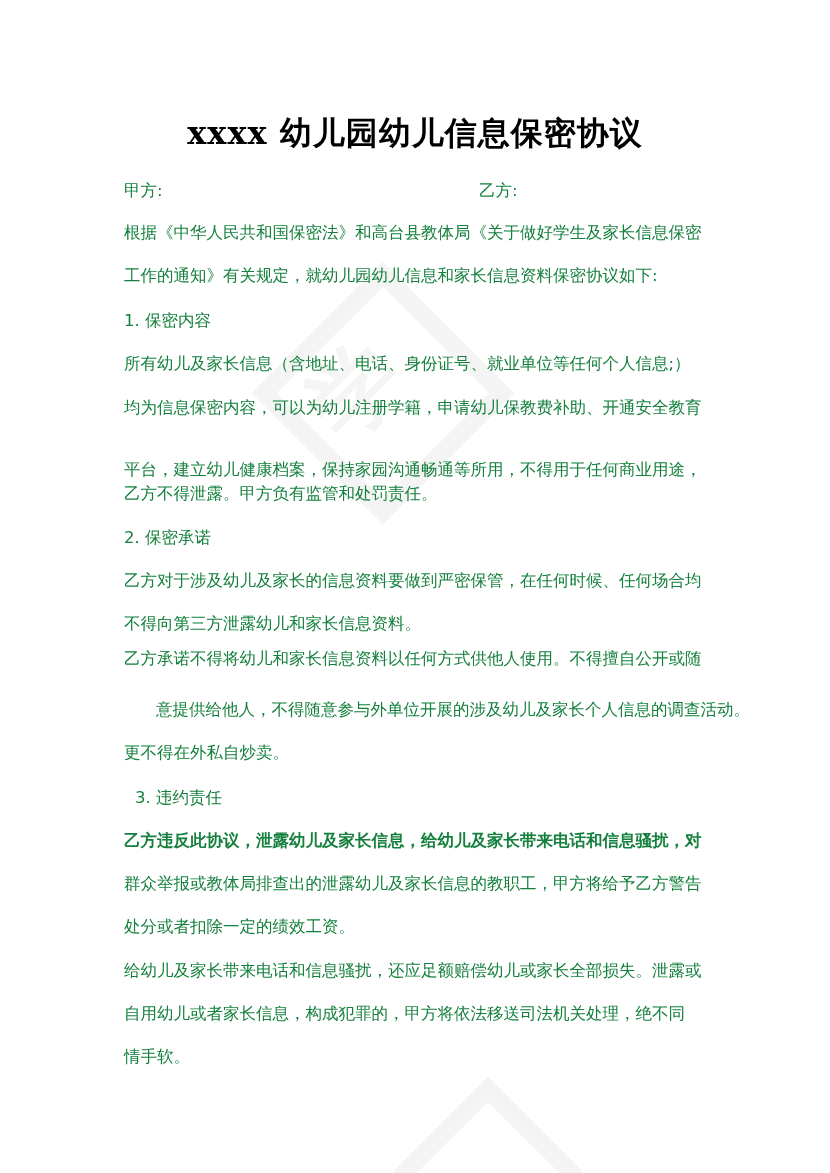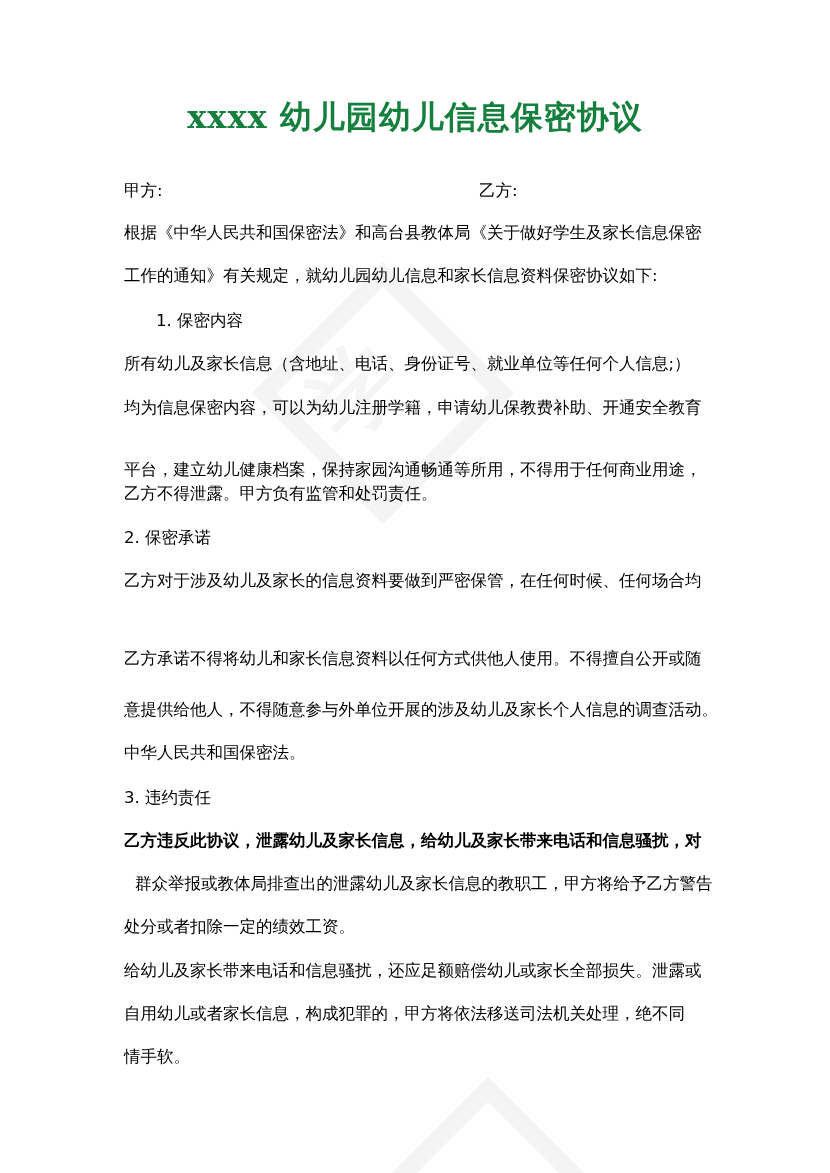--- a/index.html
+++ b/index.html
@@ -42,35 +42,35 @@
       font-family: "DejaVu Sans", sans-serif;
       font-weight: bold;
       font-size: 90px;
       color: rgba(0,0,0,0.04);
       transform: rotate(-45deg);
       white-space: nowrap;
     }
     .title {
       position: absolute;
       left: 0; right: 0;
-      top: 96px;
+      top: 112px;
       text-align: center;
       font-family: "DejaVu Serif", "Liberation Serif", serif;
       font-size: 32px;
       font-weight: bold;
       letter-spacing: 1px;
-      color: #15803d;
+      color: #000000;
     }
     .line {
       position: absolute;
       left: 124px;
       font-size: 16.5px;
       line-height: 22px;
       white-space: nowrap;
-      color: #000000;
+      color: #15803d;
     }
     .party-b {
       left: 479px;
     }
   </style>
 </head>
 <body>
 
 <div class="page">
 
@@ -79,33 +79,34 @@
   <div class="watermark wm2"></div>
 
   <div class="title">xxxx 幼儿园幼儿信息保密协议</div>
 
   <div class="line" style="top:180px;">甲方:</div>
   <div class="line party-b" style="top:180px;">乙方:</div>
 
   <div class="line" style="top:265px;">工作的通知》有关规定，就幼儿园幼儿信息和家长信息资料保密协议如下:</div>
   <div class="line" style="top:222px;">根据《中华人民共和国保密法》和高台县教体局《关于做好学生及家长信息保密</div>
 
-  <div class="line" style="top:310px;margin-left:32px;">1. 保密内容</div>
+  <div class="line" style="top:310px;">1. 保密内容</div>
   <div class="line" style="top:397px;">均为信息保密内容，可以为幼儿注册学籍，申请幼儿保教费补助、开通安全教育</div>
   <div class="line" style="top:353px;">所有幼儿及家长信息（含地址、电话、身份证号、就业单位等任何个人信息;）</div>
   <div class="line" style="top:459px;">平台，建立幼儿健康档案，保持家园沟通畅通等所用，不得用于任何商业用途，</div>
   <div class="line" style="top:483px;">乙方不得泄露。甲方负有监管和处罚责任。</div>
 
   <div class="line" style="top:527px;">2. 保密承诺</div>
   <div class="line" style="top:570px;">乙方对于涉及幼儿及家长的信息资料要做到严密保管，在任何时候、任何场合均</div>
+  <div class="line" style="top:613px;">不得向第三方泄露幼儿和家长信息资料。</div>
   <div class="line" style="top:648px;text-align:right;">乙方承诺不得将幼儿和家长信息资料以任何方式供他人使用。不得擅自公开或随</div>
-  <div class="line" style="top:699px;">意提供给他人，不得随意参与外单位开展的涉及幼儿及家长个人信息的调查活动。</div>
-  <div class="line" style="top:742px;">中华人民共和国保密法。</div>
+  <div class="line" style="top:699px;margin-left:32px;">意提供给他人，不得随意参与外单位开展的涉及幼儿及家长个人信息的调查活动。</div>
+  <div class="line" style="top:742px;">更不得在外私自炒卖。</div>
 
-  <div class="line" style="top:787px;">3. 违约责任</div>
+  <div class="line" style="top:787px;margin-left:11px;">3. 违约责任</div>
   <div class="line" style="top:830px;font-weight:bold;">乙方违反此协议，泄露幼儿及家长信息，给幼儿及家长带来电话和信息骚扰，对</div>
-  <div class="line" style="top:873px;margin-left:11px;">群众举报或教体局排查出的泄露幼儿及家长信息的教职工，甲方将给予乙方警告</div>
+  <div class="line" style="top:873px;">群众举报或教体局排查出的泄露幼儿及家长信息的教职工，甲方将给予乙方警告</div>
   <div class="line" style="top:916px;">处分或者扣除一定的绩效工资。</div>
   <div class="line" style="top:960px;">给幼儿及家长带来电话和信息骚扰，还应足额赔偿幼儿或家长全部损失。泄露或</div>
   <div class="line" style="top:1003px;">自用幼儿或者家长信息，构成犯罪的，甲方将依法移送司法机关处理，绝不同</div>
   <div class="line" style="top:1046px;">情手软。</div>
 
 </div>
 
 </body></html>

